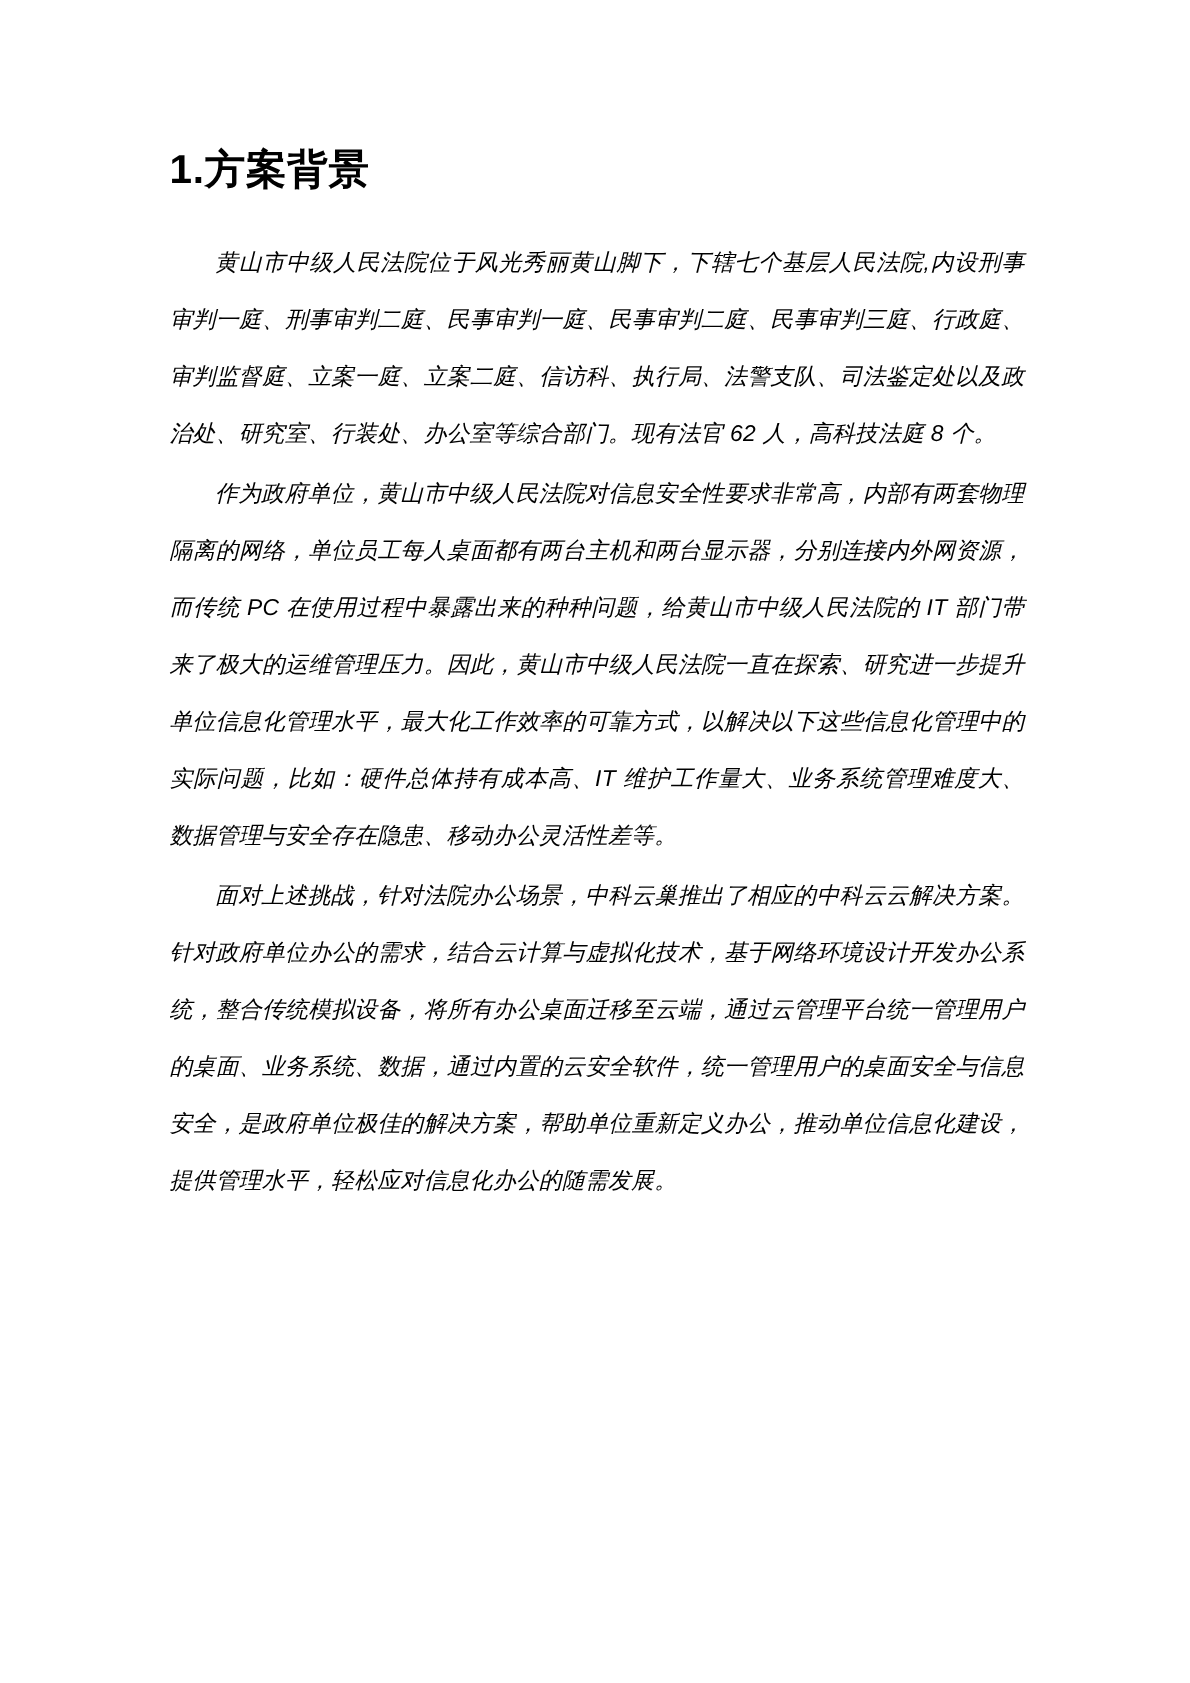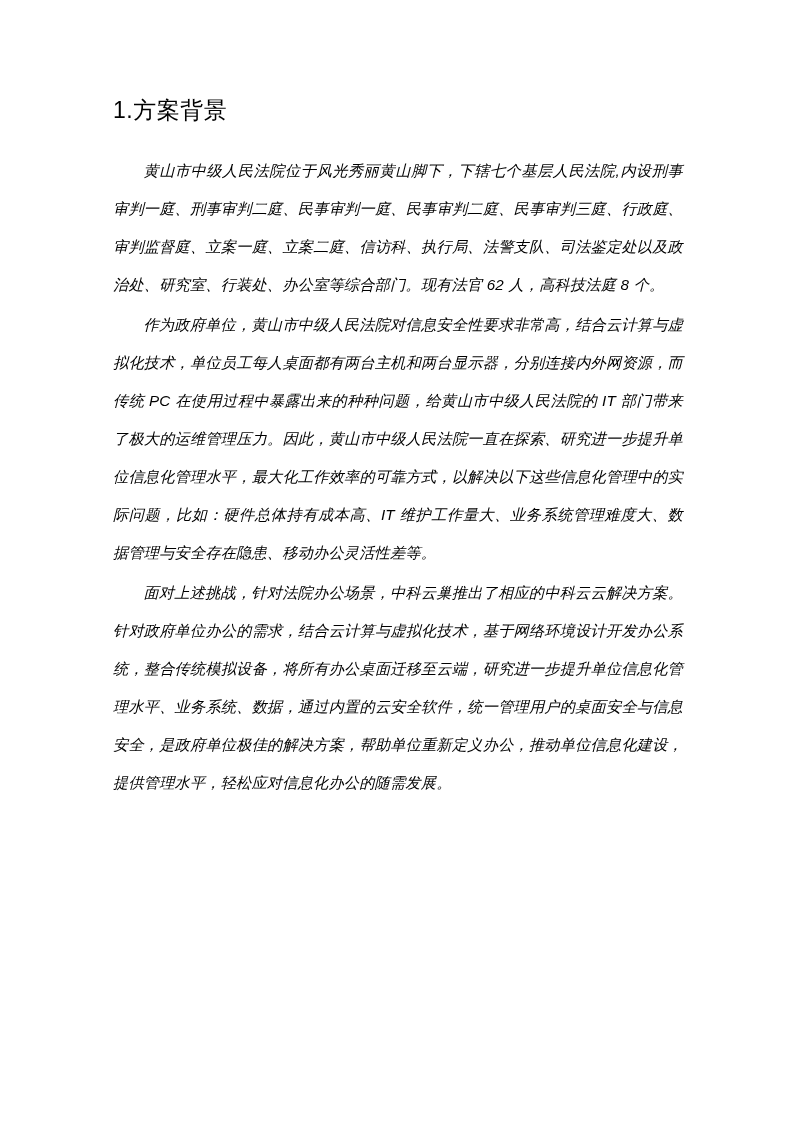--- a/index.html
+++ b/index.html
@@ -22,22 +22,22 @@
     background: #ffffff;
     overflow: hidden;
   }
   .content {
     position: absolute;
     left: 113px;
     top: 95px;
     width: 570px;
   }
   .doc-heading {
-    font-size: 23px;
-    font-weight: 400;
+    font-size: 27px;
+    font-weight: 700;
     line-height: 1.35;
     margin: 0 0 26px 0;
     letter-spacing: 0.5px;
     font-family: "Liberation Sans", "DejaVu Sans", sans-serif;
   }
   .para {
     font-size: 15.2px;
     line-height: 38px;
     margin: 0 0 2px 0;
     text-align: justify;
@@ -51,16 +51,16 @@
     margin-bottom: 0;
   }
 </style>
 </head>
 <body>
 
 <div class="page">
   <div class="content">
     <h1 class="doc-heading">1.方案背景</h1>
     <p class="para">黄山市中级人民法院位于风光秀丽黄山脚下，下辖七个基层人民法院,内设刑事审判一庭、刑事审判二庭、民事审判一庭、民事审判二庭、民事审判三庭、行政庭、审判监督庭、立案一庭、立案二庭、信访科、执行局、法警支队、司法鉴定处以及政治处、研究室、行装处、办公室等综合部门。现有法官 62 人，高科技法庭 8 个。</p>
-    <p class="para">作为政府单位，黄山市中级人民法院对信息安全性要求非常高，结合云计算与虚拟化技术，单位员工每人桌面都有两台主机和两台显示器，分别连接内外网资源，而传统 PC 在使用过程中暴露出来的种种问题，给黄山市中级人民法院的 IT 部门带来了极大的运维管理压力。因此，黄山市中级人民法院一直在探索、研究进一步提升单位信息化管理水平，最大化工作效率的可靠方式，以解决以下这些信息化管理中的实际问题，比如：硬件总体持有成本高、IT 维护工作量大、业务系统管理难度大、数据管理与安全存在隐患、移动办公灵活性差等。</p>
-    <p class="para">面对上述挑战，针对法院办公场景，中科云巢推出了相应的中科云云解决方案。针对政府单位办公的需求，结合云计算与虚拟化技术，基于网络环境设计开发办公系统，整合传统模拟设备，将所有办公桌面迁移至云端，研究进一步提升单位信息化管理水平、业务系统、数据，通过内置的云安全软件，统一管理用户的桌面安全与信息安全，是政府单位极佳的解决方案，帮助单位重新定义办公，推动单位信息化建设，提供管理水平，轻松应对信息化办公的随需发展。</p>
+    <p class="para">作为政府单位，黄山市中级人民法院对信息安全性要求非常高，内部有两套物理隔离的网络，单位员工每人桌面都有两台主机和两台显示器，分别连接内外网资源，而传统 PC 在使用过程中暴露出来的种种问题，给黄山市中级人民法院的 IT 部门带来了极大的运维管理压力。因此，黄山市中级人民法院一直在探索、研究进一步提升单位信息化管理水平，最大化工作效率的可靠方式，以解决以下这些信息化管理中的实际问题，比如：硬件总体持有成本高、IT 维护工作量大、业务系统管理难度大、数据管理与安全存在隐患、移动办公灵活性差等。</p>
+    <p class="para">面对上述挑战，针对法院办公场景，中科云巢推出了相应的中科云云解决方案。针对政府单位办公的需求，结合云计算与虚拟化技术，基于网络环境设计开发办公系统，整合传统模拟设备，将所有办公桌面迁移至云端，通过云管理平台统一管理用户的桌面、业务系统、数据，通过内置的云安全软件，统一管理用户的桌面安全与信息安全，是政府单位极佳的解决方案，帮助单位重新定义办公，推动单位信息化建设，提供管理水平，轻松应对信息化办公的随需发展。</p>
   </div>
 </div>
 
 </body></html>

